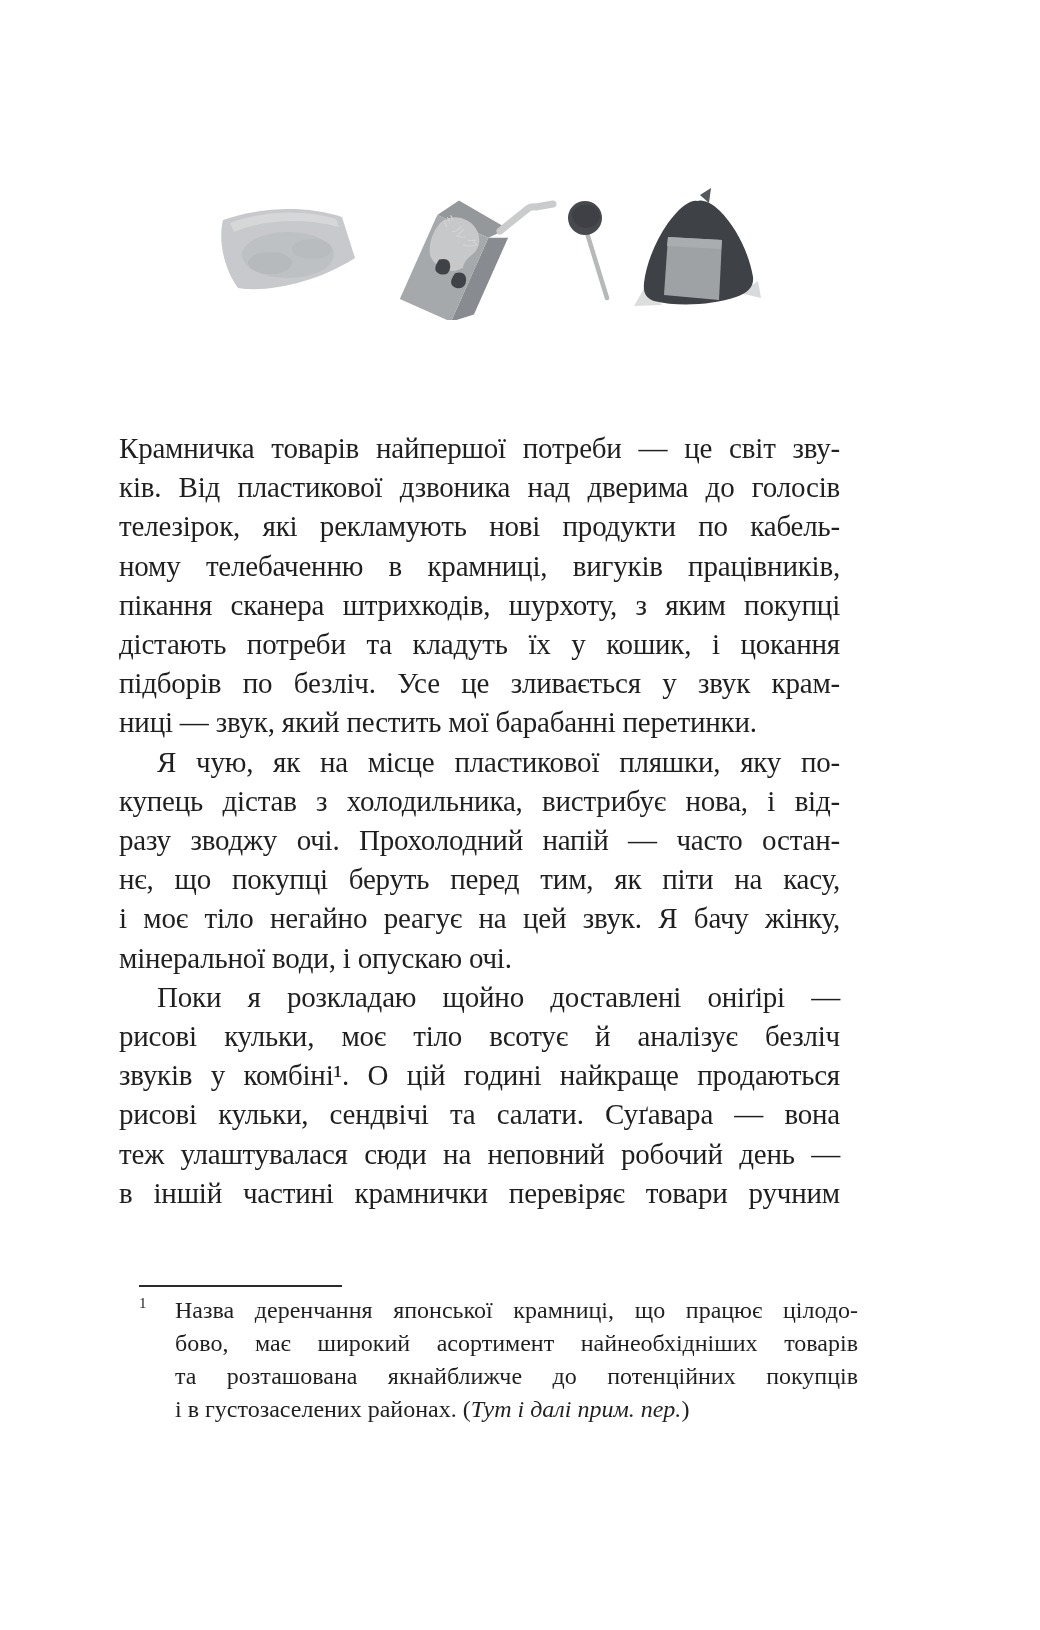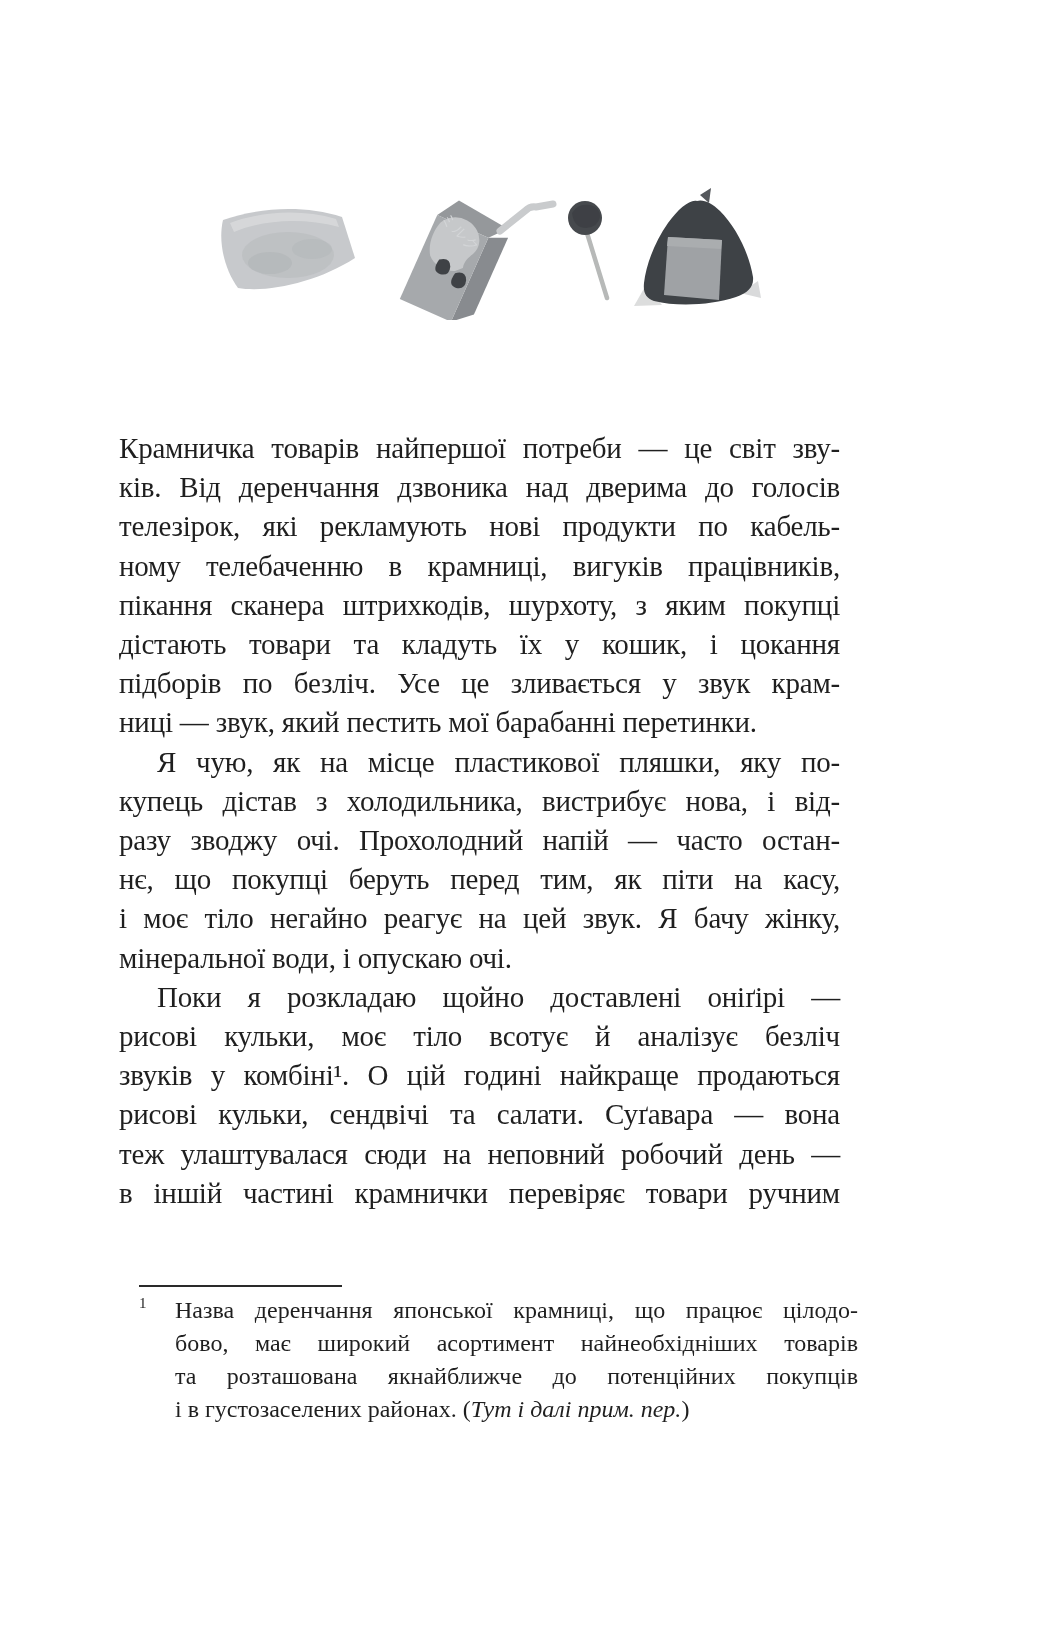--- a/index.html
+++ b/index.html
@@ -66,25 +66,25 @@
       <polygon points="500,30 511,23 509,38" fill="#55585c"></polygon>
       <path d="M497,36 C490,34 478,44 468,58 C455,76 446,100 444,118 C443,128 446,133 454,136 C478,142 512,140 536,132 C548,128 554,122 553,112 C549,88 536,62 520,46 C512,38 503,34 497,36 Z" fill="#3e4246"></path>
       <polygon points="468,72 522,75 519,135 464,130" fill="#9fa2a5"></polygon>
       <polygon points="468,72 522,75 521,84 467,81" fill="#aaadaf"></polygon>
     </g>
   </svg>
 
   <div class="bodytext">
     <div>
       <div class="line">Крамничка товарів найпершої потреби — це світ зву-</div>
-      <div class="line">ків. Від деренчання дзвоника над дверима до голосів</div>
+      <div class="line">ків. Від пластикової дзвоника над дверима до голосів</div>
       <div class="line">телезірок, які рекламують нові продукти по кабель-</div>
       <div class="line">ному телебаченню в крамниці, вигуків працівників,</div>
       <div class="line">пікання сканера штрихкодів, шурхоту, з яким покупці</div>
-      <div class="line">дістають товари та кладуть їх у кошик, і цокання</div>
+      <div class="line">дістають потреби та кладуть їх у кошик, і цокання</div>
       <div class="line">підборів по безліч. Усе це зливається у звук крам-</div>
       <div class="line end">ниці — звук, який пестить мої барабанні перетинки.</div>
     </div>
     <div>
       <div class="line indent">Я чую, як на місце пластикової пляшки, яку по-</div>
       <div class="line">купець дістав з холодильника, вистрибує нова, і від-</div>
       <div class="line">разу зводжу очі. Прохолодний напій — часто остан-</div>
       <div class="line">нє, що покупці беруть перед тим, як піти на касу,</div>
       <div class="line">і моє тіло негайно реагує на цей звук. Я бачу жінку,</div>
       <div class="line end">мінеральної води, і опускаю очі.</div>

